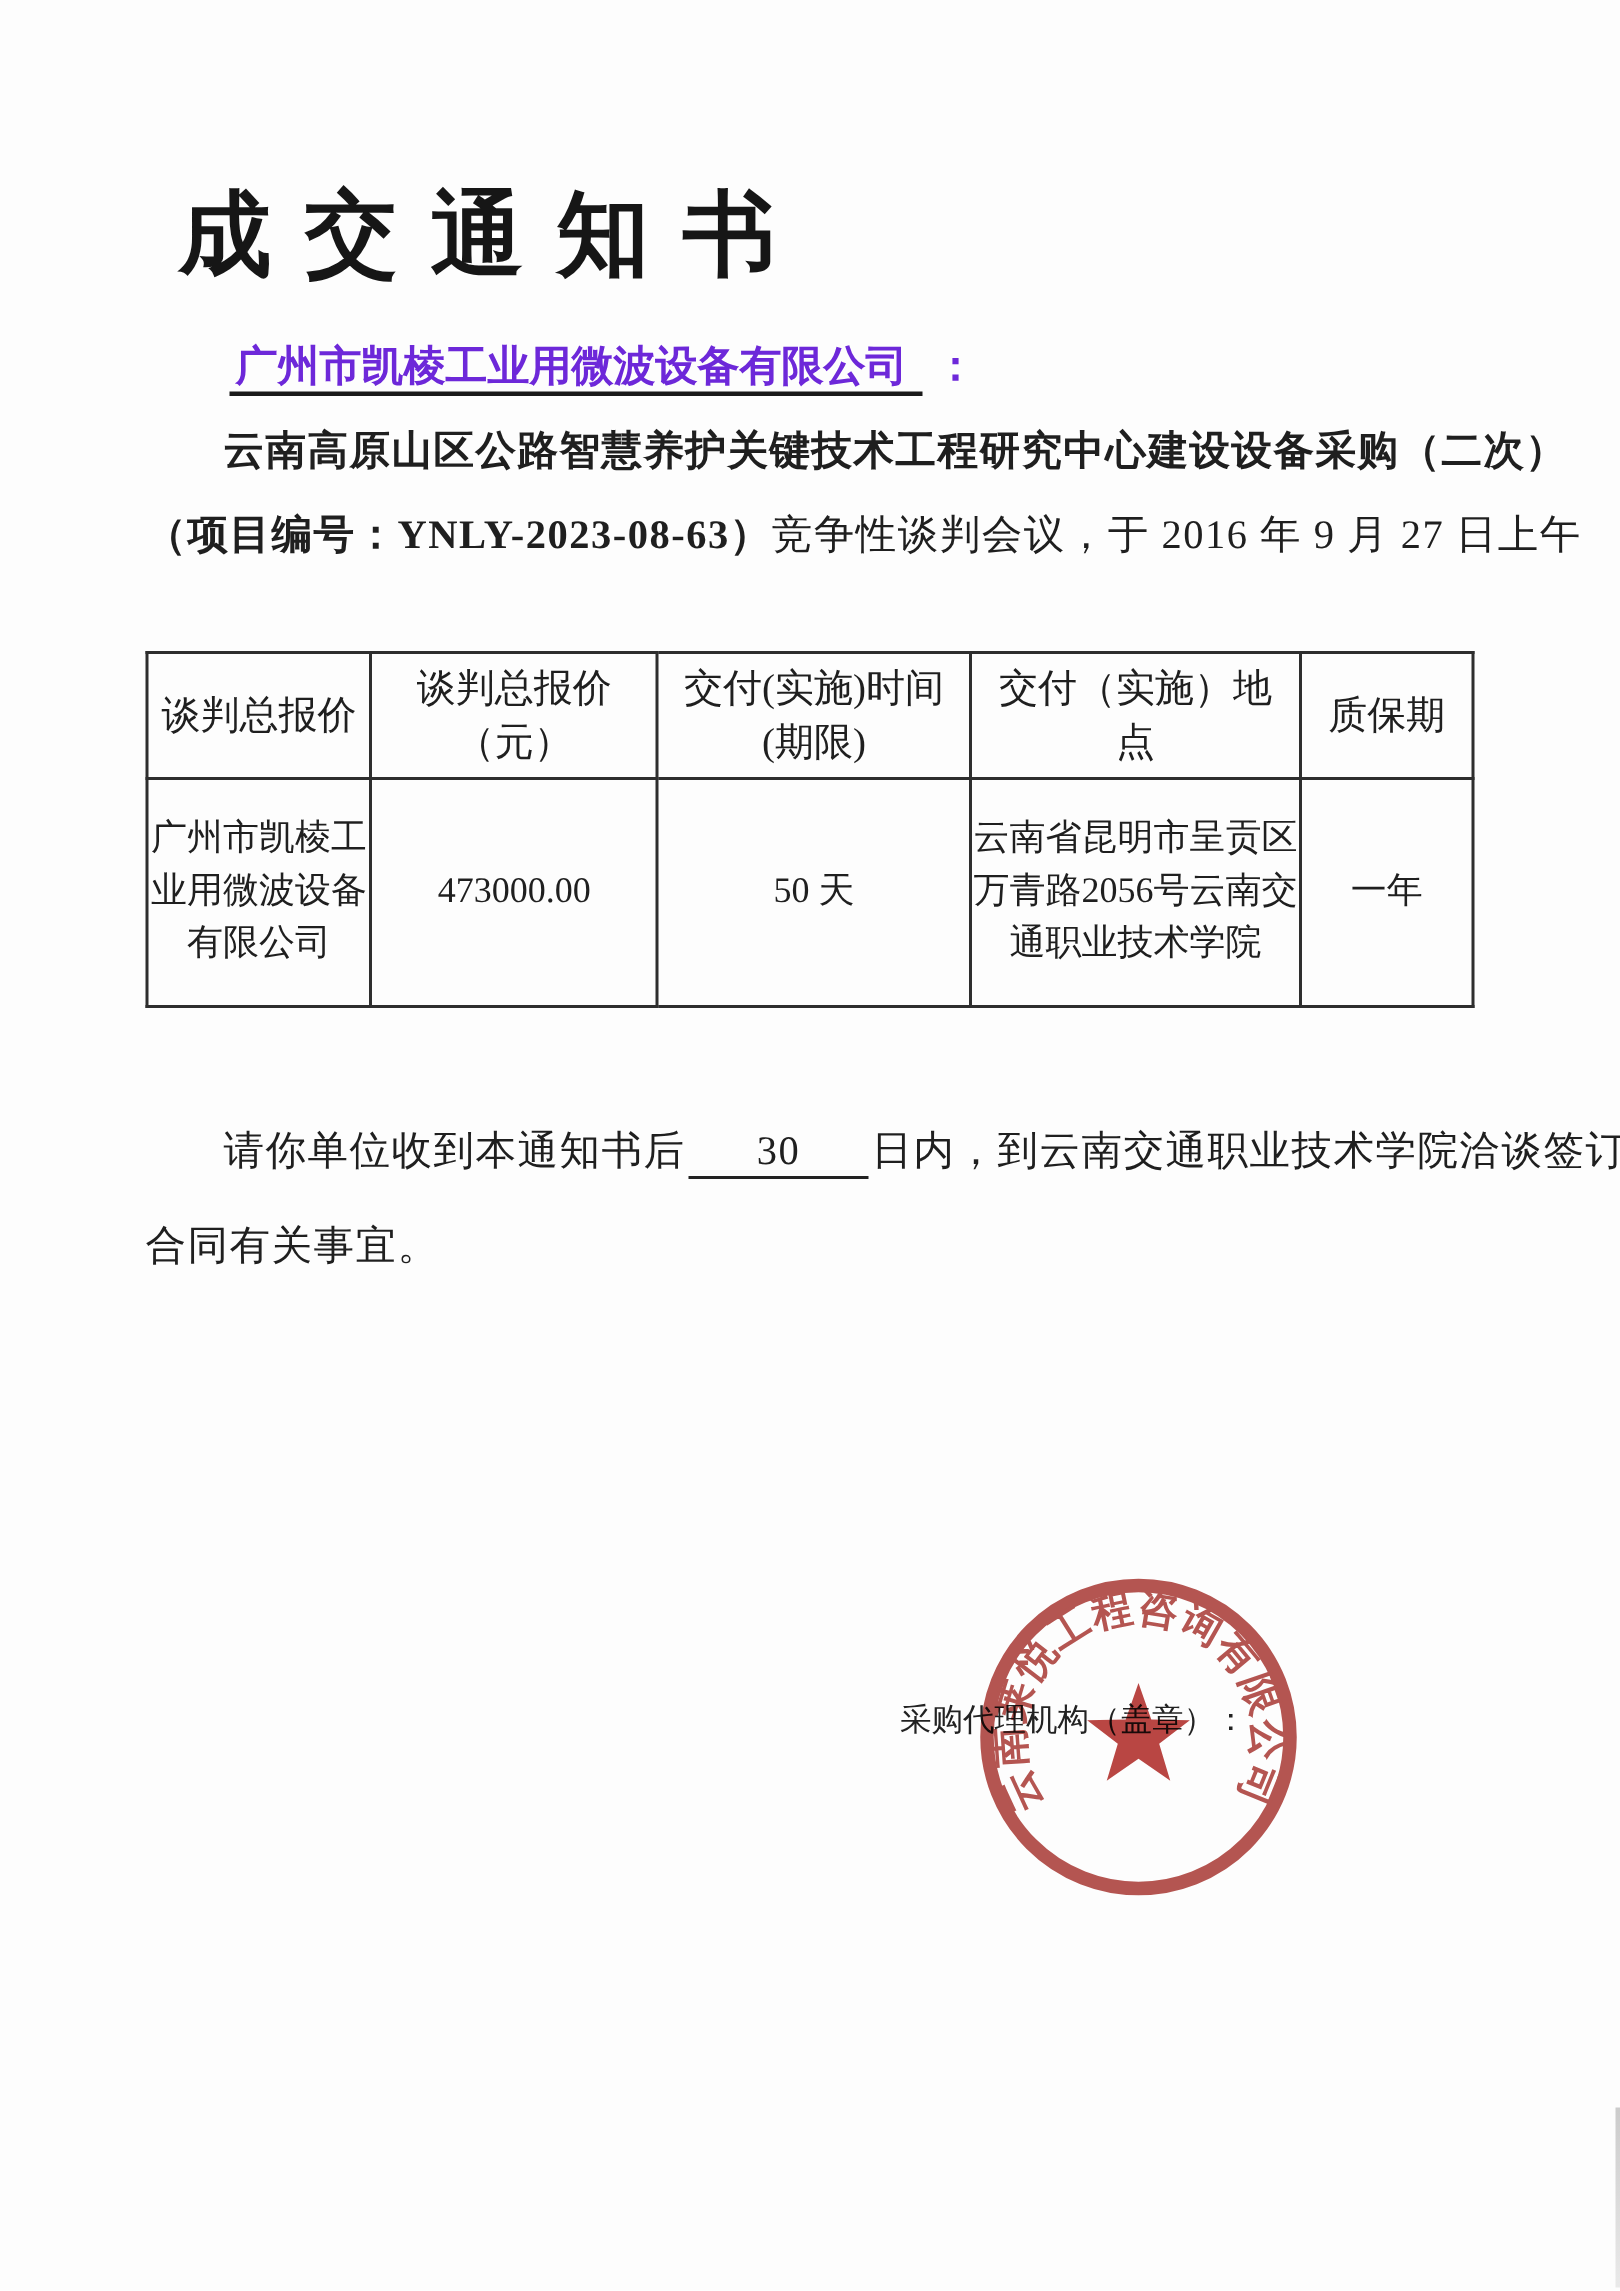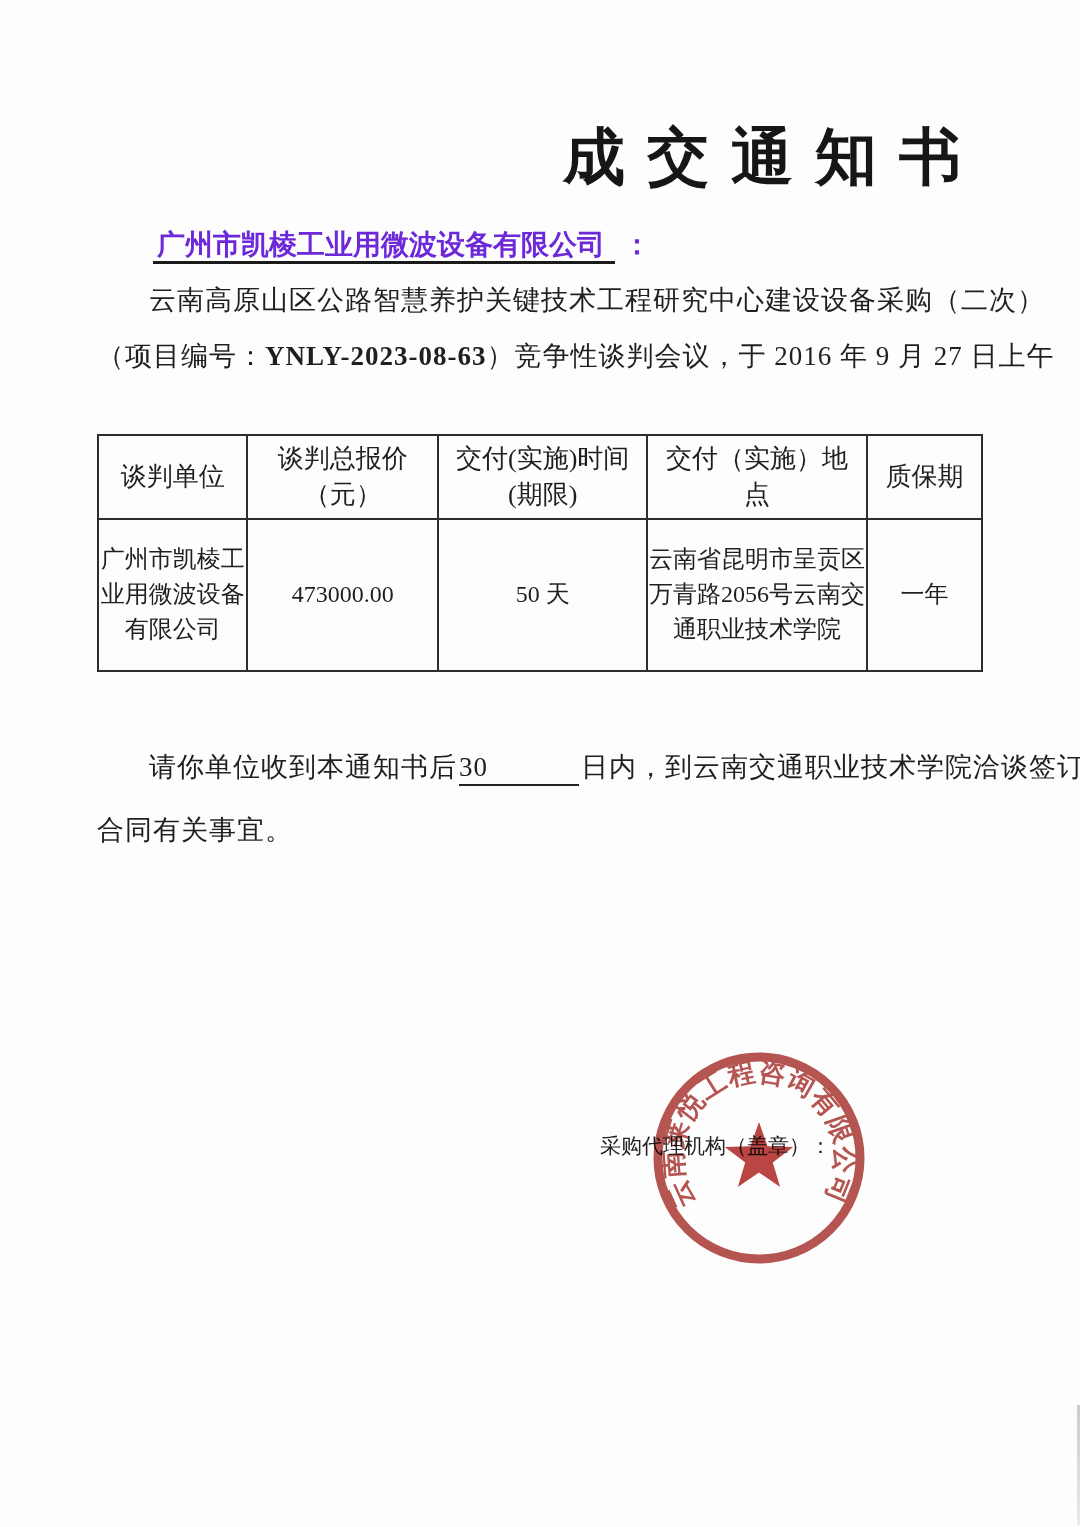--- a/index.html
+++ b/index.html
@@ -12,21 +12,21 @@
     height: 1527px;
     margin: 0 auto;
     background: #fdfdfd;
     color: #1f1f1f;
     overflow: hidden;
   }
   .content { padding: 0 97px; }
 
   .doc-title {
     margin-top: 122px;
-    text-align: right;
+    text-align: left;
     font-size: 62px;
     line-height: 1.15;
     font-weight: 900;
     letter-spacing: 22px;
     text-indent: 22px; 
     color: #161616;
   }
 
   .addressee {
     margin: 34px 0 0 56px;
@@ -38,21 +38,21 @@
   .addressee .company {
     border-bottom: 3px solid #1a1a1a;
     padding: 0 10px 1px 4px;
   }
   .addressee .colon { margin-left: 8px; }
 
   .para { font-size: 27px; line-height: 56px; letter-spacing: 1px; }
   .para1 { margin-top: 8px; }
   .para .line { white-space: nowrap; }
   .line.indent { padding-left: 52px; }
-  .b { font-weight: normal; }
+  .b { font-weight: bold; }
   .proj-code { font-weight: bold; font-family: "Liberation Serif", serif; }
 
   table.tbl {
     margin-top: 50px;
     width: 886px;
     border-collapse: collapse;
     table-layout: fixed;
   }
   .tbl th, .tbl td {
     border: 2px solid #2e2e2e;
@@ -70,20 +70,21 @@
     height: 152px;
     font-size: 24px;
     line-height: 35px;
     padding: 2px 1px;
   }
 
   .para2 { margin-top: 62px; }
   .blank-field {
     display: inline-block;
     min-width: 120px;
+    text-align: center;
     border-bottom: 2px solid #222;
     line-height: 34px;
     margin: 16px 2px;
     vertical-align: baseline;
   }
 
   .sign-block {
     position: absolute;
     left: 600px;
     top: 1118px;
@@ -141,21 +142,21 @@
     <table class="tbl">
       <colgroup>
         <col style="width:16.9%">
         <col style="width:21.6%">
         <col style="width:23.6%">
         <col style="width:24.9%">
         <col style="width:13.0%">
       </colgroup>
       <thead>
         <tr>
-          <th>谈判单位</th>
+          <th>谈判总报价</th>
           <th>谈判总报价（元）</th>
           <th>交付(实施)时间(期限)</th>
           <th>交付（实施）地点</th>
           <th>质保期</th>
         </tr>
       </thead>
       <tbody>
         <tr>
           <td>广州市凯棱工业用微波设备有限公司</td>
           <td>473000.00</td>

